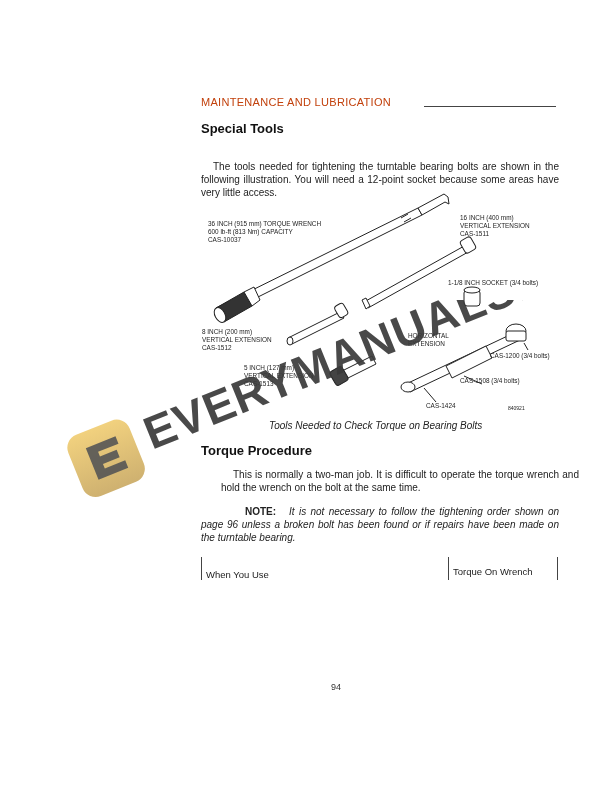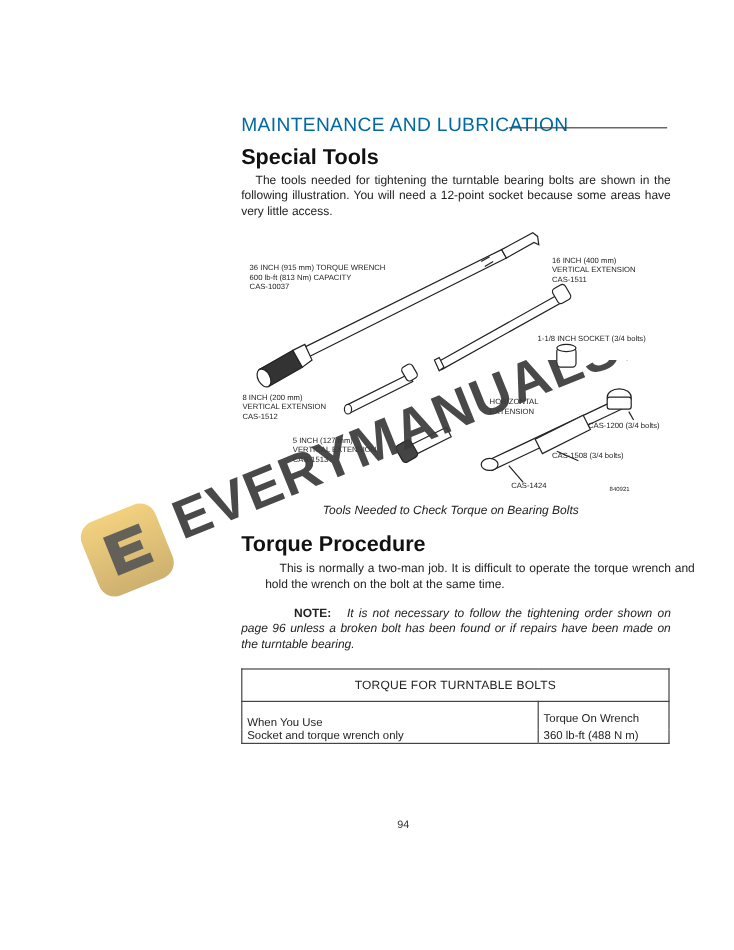--- a/index.html
+++ b/index.html
@@ -1,21 +1,21 @@
 <!DOCTYPE html>
 <html><head>
 <meta charset="utf-8">
 <style>
   html, body { margin:0; padding:0; background:#ffffff; }
   body { width:612px; height:792px; position:relative; overflow:hidden;
          font-family:"Liberation Sans", sans-serif; color:#1a1a1a; }
   .abs { position:absolute; }
-  .section-header { left:201px; top:96px; font-size:16px; letter-spacing:0.3px; color:#0369a1; }
+  .section-header { left:201px; top:96px; font-size:11px; letter-spacing:0.3px; color:#c2410c; }
   .section-rule { left:424px; top:106px; width:132px; height:0; border-top:1px solid #444; }
-  .h2 { font-weight:bold; font-size:18px; color:#111; }
+  .h2 { font-weight:bold; font-size:13px; color:#111; }
   .para { left:201px; width:358px; font-size:10px; line-height:13px; text-align:justify; color:#222; }
   .para .indent { display:inline-block; width:12px; }
   .fig { left:196px; top:188px; width:370px; height:228px; }
   .lbl { position:absolute; font-size:6.4px; line-height:8px; color:#222; white-space:nowrap; }
   .caption { left:225px; top:420px; font-size:10px; font-style:italic; color:#222;margin-left:44px; }
   .note b { font-weight:bold; font-style:normal;margin-left:32px; }
   .note i { font-style:italic; }
   table.torque { position:absolute; left:201px; top:557px; width:357px; border-collapse:collapse;
                  font-size:9.5px; color:#222; }
   table.torque td { padding:0 4px; line-height:11px; }
@@ -27,21 +27,21 @@
   
   .wm { left:60px; top:300px; width:520px; height:200px; pointer-events:none; }
 </style>
 </head>
 <body>
 
 <div class="abs section-header">MAINTENANCE AND LUBRICATION</div>
 <div class="abs section-rule"></div>
 
 <div class="abs h2" style="left:201px; top:121px;">Special Tools</div>
-<div class="abs para" style="top:144px;"><span class="indent"></span><span>The tools needed for tightening the turntable bearing bolts are shown in the following illustration. You will need a 12-point socket because some areas have very little access.</span></div>
+<div class="abs para" style="top:160px;"><span class="indent"></span><span>The tools needed for tightening the turntable bearing bolts are shown in the following illustration. You will need a 12-point socket because some areas have very little access.</span></div>
 
 <div class="abs fig">
   <svg width="370" height="228" viewBox="0 0 370 228">
     <g fill="#fff" stroke="#222" stroke-width="1">
 
       <path d="M20,120 L222,20 L226,27 L24,128 Z"></path>
       <path d="M222,20 L248,6 L252,9 L253,16 L249,14 L226,27 Z"></path>
       <path d="M205,30 L212,26 M208,34 L215,30"></path>
 
       <path d="M20,120 L48,104 L56,118 L28,134 Z" fill="#333"></path>
@@ -104,30 +104,23 @@
   <div class="lbl" style="left:312px; top:216px; font-size:5px;">840921</div>
 </div>
 <div class="abs caption">Tools Needed to Check Torque on Bearing Bolts</div>
 
 <div class="abs h2" style="left:201px; top:443px;">Torque Procedure</div>
 <div class="abs para" style="top:468px;margin-left:20px;"><span class="indent"></span><span>This is normally a two-man job. It is difficult to operate the torque wrench and hold the wrench on the bolt at the same time.</span></div>
 <div class="abs para note" style="top:505px;"><span class="indent"></span><b>NOTE:</b>&nbsp;&nbsp;&nbsp;<i>It is not necessary to follow the tightening order shown on page 96 unless a broken bolt has been found or if repairs have been made on the turntable bearing.</i></div>
 
 <table class="torque">
   <tbody>
-      <tr>
-        <td colspan="2" class="tt-title">TORQUE FOR TURNTABLE BOLTS</td>
-      </tr>
   <tr>
     <td class="col-left" style="padding-top:12px;">When You Use</td>
     <td class="col-right" style="padding-top:6px; width:100px;">Torque On Wrench</td>
-  </tr>
-  <tr class="row-bottom">
-    <td class="col-left">Socket and torque wrench only</td>
-    <td class="col-right">360 lb-ft (488 N m)</td>
   </tr>
 </tbody>
   </table>
 
 <div class="abs page-num">94</div>
 
 <div class="abs wm">
   <svg width="520" height="200" viewBox="0 0 520 200">
     <defs>
       <linearGradient id="lg" x1="0" y1="0" x2="0" y2="1">

